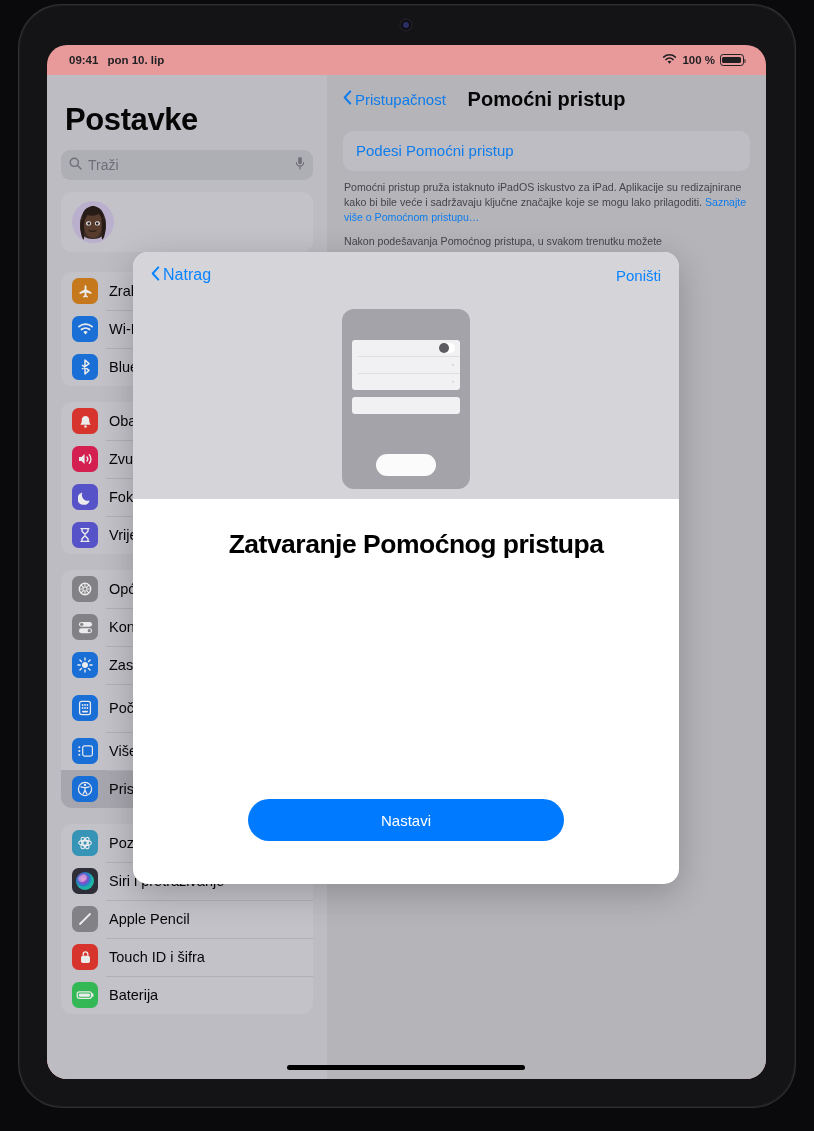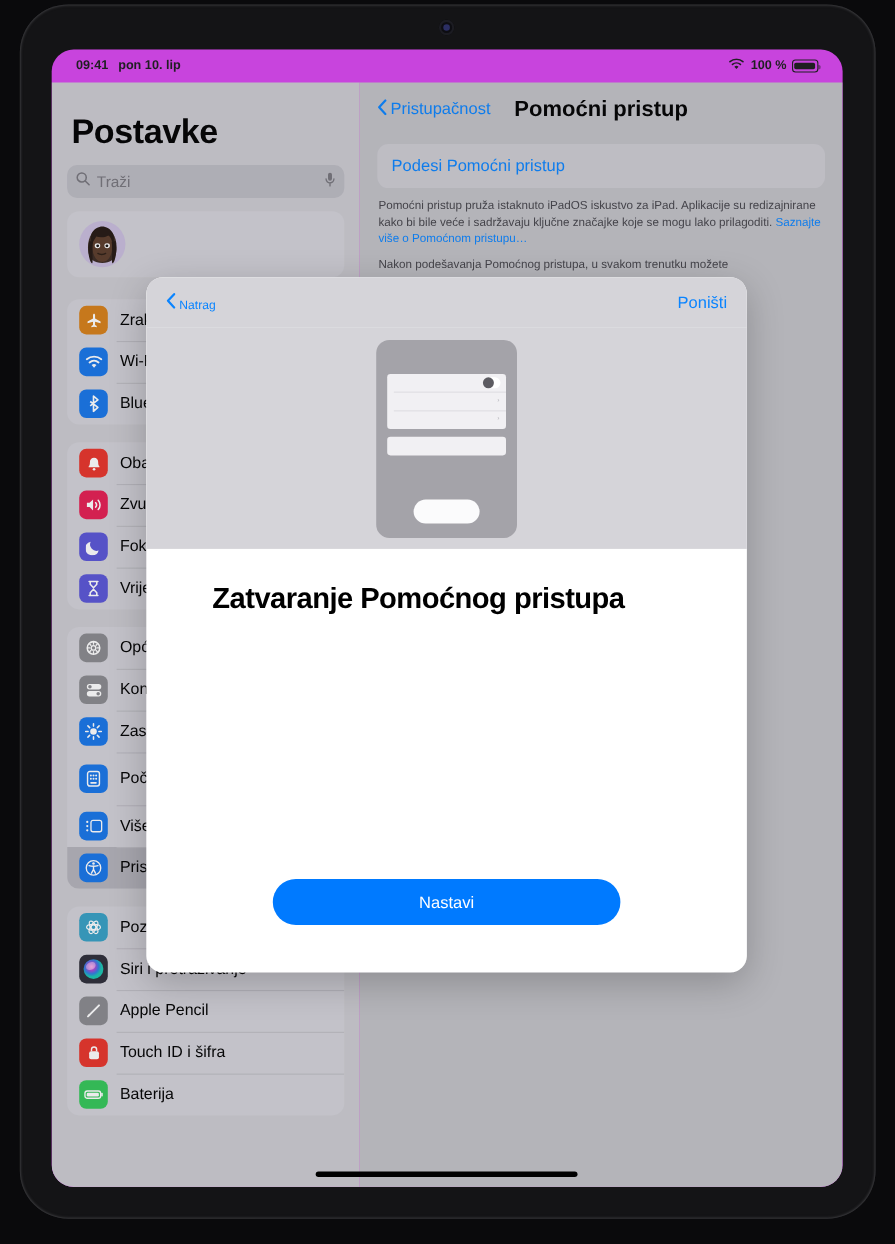--- a/index.html
+++ b/index.html
@@ -13,21 +13,21 @@
            border-radius:44px; background:#141416;
            box-shadow:inset 0 0 2px 1px #3a3a3d; }
   #camera-dot { position:absolute; left:399px; top:18px; width:14px; height:14px;
                 border-radius:50%; background:#0d0d12;
                 box-shadow:inset 0 0 0 2px #1c1c22; }
   #camera-lens { position:absolute; left:403px; top:22px; width:6px; height:6px;
                  border-radius:50%; background:#2b2e63; }
 
   
   #screen { position:absolute; left:47px; top:45px; width:719px; height:1034px;
-            border-radius:20px; overflow:hidden; background:#d946ef; }
+            border-radius:20px; overflow:hidden; background:#fca5a5; }
 
   
   #status-bar { position:absolute; left:0; top:0; width:719px; height:30px;
                 display:flex; align-items:center; padding:0 22px; }
   .sb-left { display:flex; align-items:baseline; gap:9px; font-size:11.5px;
              font-weight:bold; color:#1c1c1e; }
   .sb-right { margin-left:auto; display:flex; align-items:center; gap:5px;
               font-size:11.5px; font-weight:bold; color:#1c1c1e;justify-content:center; }
   .battery-shell { width:24px; height:11.5px; border:1.3px solid #1c1c1e;
                    border-radius:3.2px; position:relative; }
@@ -86,21 +86,21 @@
   .d-para a { color:#0a84ff; text-decoration:none; }
 
   
   #scrim { position:absolute; left:0; top:0; width:719px; height:1034px;
            background:rgba(60,60,65,.10); }
   #sheet { position:absolute; left:86px; top:207px; width:546px; height:632px;
            border-radius:15px; overflow:hidden; background:#fff;
            box-shadow:0 9px 34px rgba(0,0,0,.22); }
   #sheet-nav { height:46px; background:#d5d4d9; display:flex; align-items:center;
                padding:0 18px; }
-  #sheet-back { display:flex; align-items:flex-end; gap:3px; font-size:11px;
+  #sheet-back { display:flex; align-items:flex-start; gap:3px; font-size:16px;
                 color:#0a84ff; }
   #sheet-cancel { margin-left:auto; font-size:15px; color:#0a84ff; }
   #hero { background:#d5d4d9; height:201px; display:flex; align-items:center;
           justify-content:center; }
 
   
   .tablet { width:128px; height:180px; border-radius:12px; background:#a4a3a9;
             position:relative; }
   .t-list { position:absolute; left:10px; right:10px; top:31px; height:50px;
             background:#f1f0f3; border-radius:3px; overflow:hidden; }
@@ -111,21 +111,21 @@
               border-radius:5px; background:#fff; }
   .t-toggle::after { content:""; position:absolute; left:0; top:0; width:10px;
                      height:10px; border-radius:50%; background:#5c5b61; }
   .t-chev { position:absolute; right:6px; font-size:6px; color:#b3b2b8;
             line-height:16.6px; }
   .t-row2 { position:absolute; left:10px; right:10px; top:88px; height:17px;
             background:#f1f0f3; border-radius:3px; }
   .t-pill { position:absolute; left:34px; bottom:13px; width:60px; height:22px;
             border-radius:11px; background:#fbfbfc; }
 
-  #sheet-body { padding:30px 40px 0 60px; text-align:left; }
+  #sheet-body { padding:30px 40px 0 60px; text-align:center; }
   #sheet-head { font-size:26.5px; font-weight:bold; color:#000;
                 letter-spacing:-.5px; }
   #sheet-desc { margin-top:11px; font-size:13.4px; line-height:1.45; color:#1c1c1e; }
   #sheet-cta-wrap { position:absolute; left:115px; right:115px; bottom:43px; }
   #sheet-cta { width:100%; height:42px; border:none; border-radius:21px;
                background:#007aff; color:#fff; font-size:15px;
                font-family:"Liberation Sans", sans-serif; cursor:pointer; }
 
   #home-indicator { position:absolute; left:240px; bottom:9px; width:238px;
                     height:5px; border-radius:3px; background:#000; }

